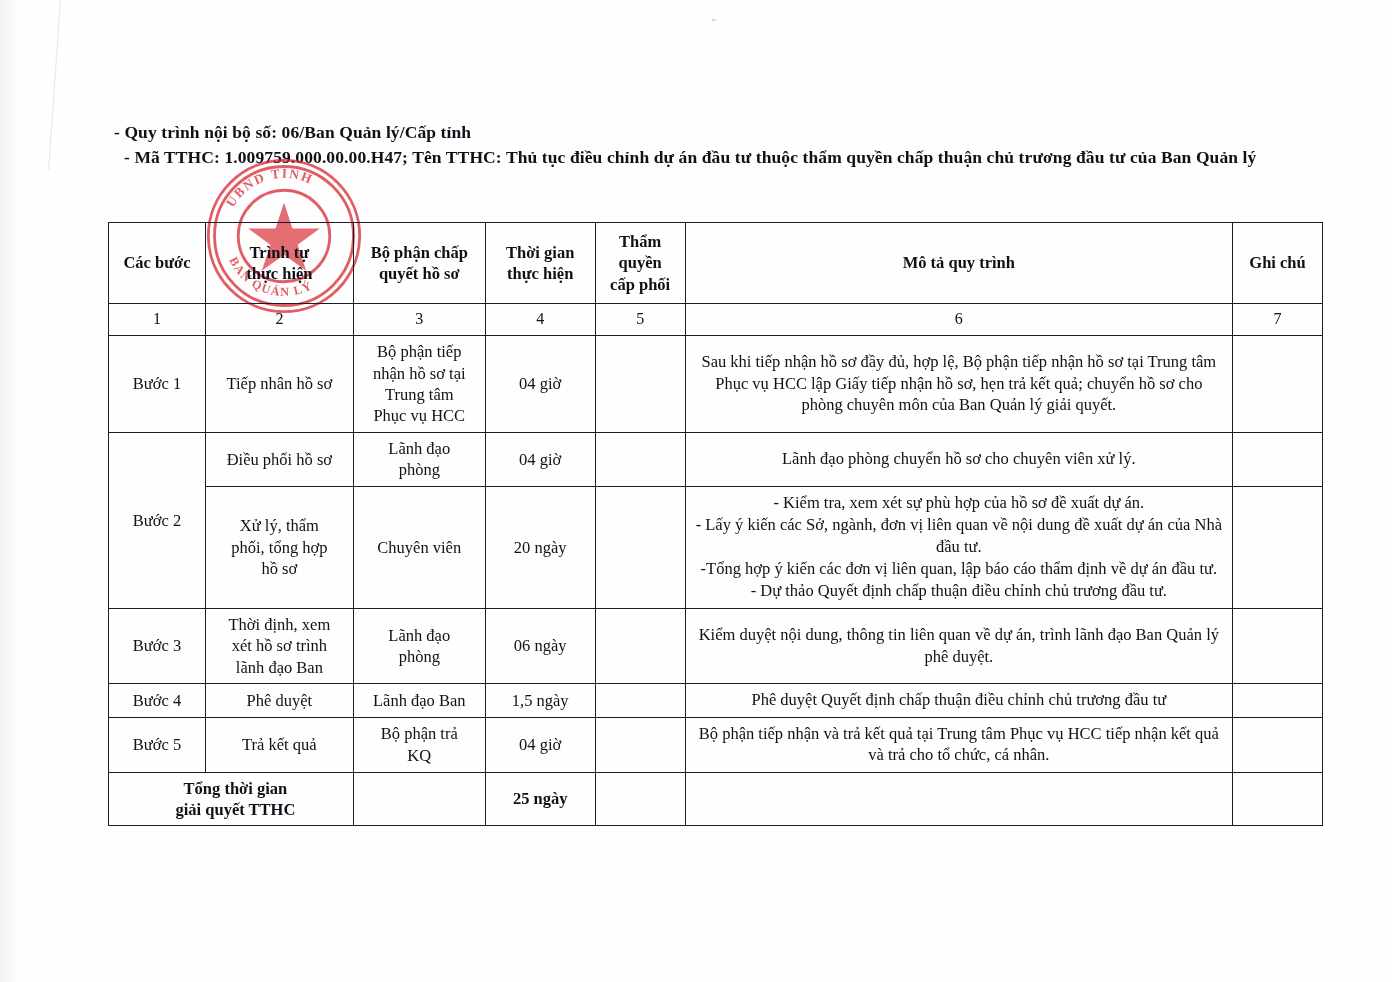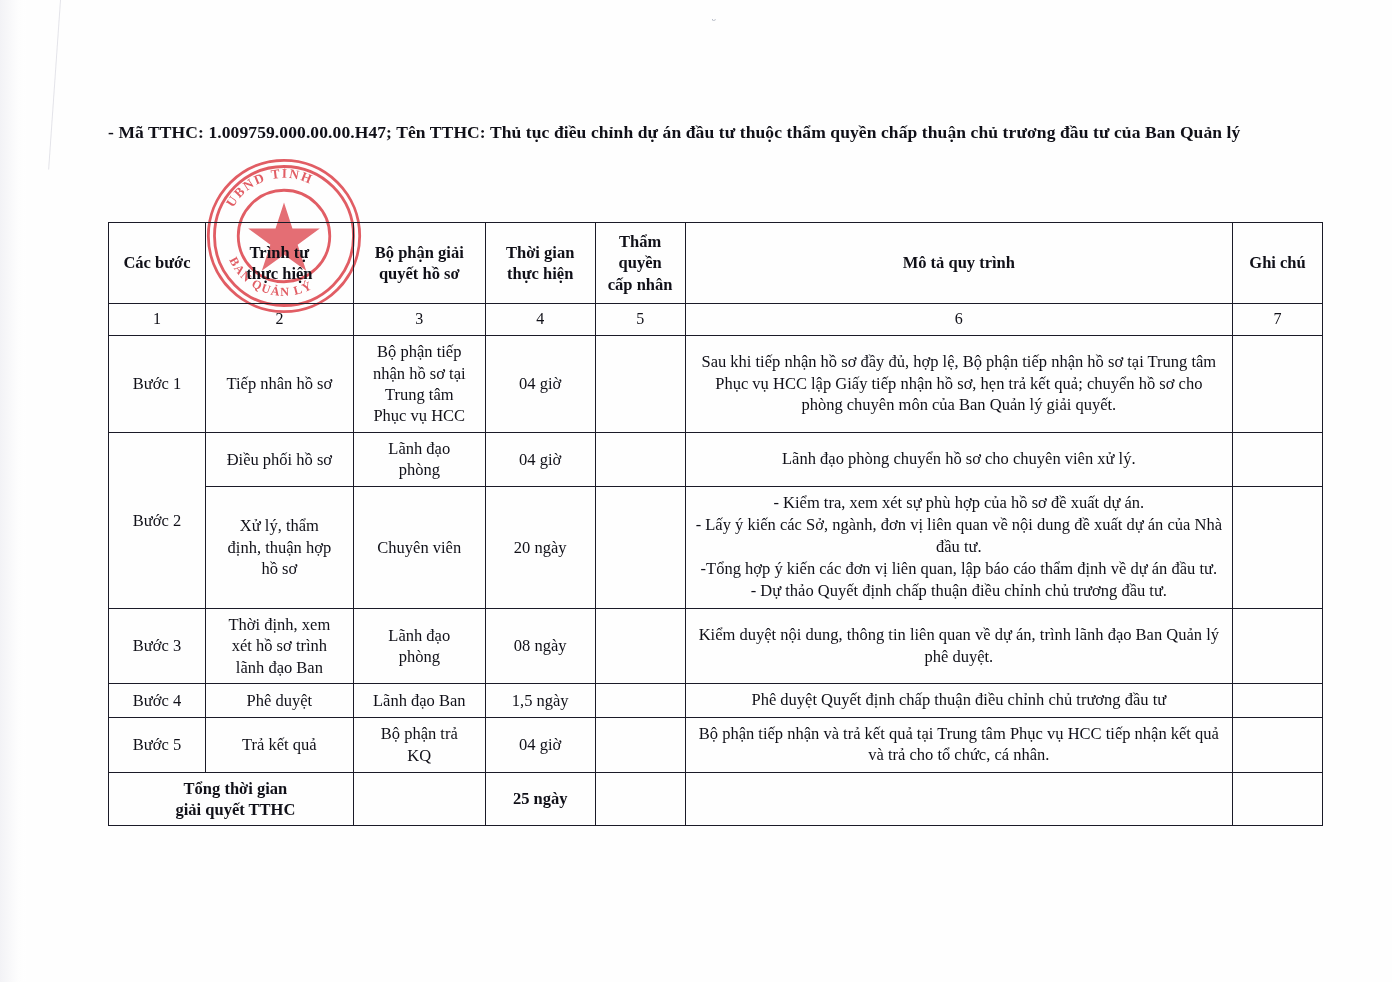--- a/index.html
+++ b/index.html
@@ -49,21 +49,21 @@
     position: absolute;
     left: 108px;
     top: 120px;
     width: 1200px;
     font-weight: bold;
     font-size: 17.5px;
     line-height: 1.45;
     letter-spacing: .1px;
   }
   .header-block .line-1 { margin-left: 6px; }
-  .header-block .line-2 { margin-left: 0; }
+  .header-block .line-2 { margin-left: 16px; }
 
   
   .seal {
     position: absolute;
     left: 196px;
     top: 148px;
     width: 176px;
     height: 176px;
     pointer-events: none;
     opacity: .72;
@@ -116,20 +116,21 @@
 </head>
 <body>
 
 <div class="page">
 
   <div class="scan-edge-left"></div>
   <div class="scan-crease"></div>
   <div class="scan-topmark">ᵕ</div>
 
   <div class="header-block">
+    <div class="line-1">- Quy trình nội bộ số: 06/Ban Quản lý/Cấp tỉnh</div>
     <div class="line-2">- Mã TTHC: 1.009759.000.00.00.H47; Tên TTHC: Thủ tục điều chỉnh dự án đầu tư thuộc thẩm quyền chấp thuận chủ trương đầu tư của Ban Quản lý</div>
   </div>
 
   <svg class="seal" viewBox="0 0 200 200">
     <g fill="none" stroke="#d6202a" stroke-width="3.2">
       <circle cx="100" cy="100" r="86"></circle>
       <circle cx="100" cy="100" r="79"></circle>
       <circle cx="100" cy="100" r="52"></circle>
     </g>
     <path d="M100 62 l9.6 29.6 h31.1 l-25.2 18.3 9.7 29.6 -25.2-18.3 -25.2 18.3 9.7-29.6 -25.2-18.3 h31.1 z" fill="#d6202a" opacity=".9"></path>
@@ -154,31 +155,31 @@
         <col class="col7">
     </colgroup>
     <thead>
       <tr>
         <th>Các bước</th>
         <th>
           <div>Trình tự</div>
           <div>thực hiện</div>
         </th>
         <th>
-          <div>Bộ phận giải</div>
+          <div>Bộ phận chấp</div>
           <div>quyết hồ sơ</div>
         </th>
         <th>
           <div>Thời gian</div>
           <div>thực hiện</div>
         </th>
         <th>
           <div>Thẩm</div>
           <div>quyền</div>
-          <div>cấp nhân</div>
+          <div>cấp phối</div>
         </th>
         <th>Mô tả quy trình</th>
         <th>Ghi chú</th>
       </tr>
       <tr class="numrow">
         <td>1</td>
         <td>2</td>
         <td>3</td>
         <td>4</td>
         <td>5</td>
@@ -216,21 +217,21 @@
         <td class="c"></td>
         <td class="desc">
           <p>Lãnh đạo phòng chuyển hồ sơ cho chuyên viên xử lý.</p>
         </td>
         <td class="c"></td>
       </tr>
 
       <tr>
         <td class="c">
           <div>Xử lý, thẩm</div>
-          <div>định, thuận hợp</div>
+          <div>phối, tổng hợp</div>
           <div>hồ sơ</div>
         </td>
         <td class="c">Chuyên viên</td>
         <td class="c">20 ngày</td>
         <td class="c"></td>
         <td class="desc">
           <p>- Kiểm tra, xem xét sự phù hợp của hồ sơ đề xuất dự án.</p>
           <p>- Lấy ý kiến các Sở, ngành, đơn vị liên quan về nội dung đề xuất dự án của Nhà đầu tư.</p>
           <p>-Tổng hợp ý kiến các đơn vị liên quan, lập báo cáo thẩm định về dự án đầu tư.</p>
           <p>- Dự thảo Quyết định chấp thuận điều chỉnh chủ trương đầu tư.</p>
@@ -242,21 +243,21 @@
         <td class="c">Bước 3</td>
         <td class="c">
           <div>Thời định, xem</div>
           <div>xét hồ sơ trình</div>
           <div>lãnh đạo Ban</div>
         </td>
         <td class="c">
           <div>Lãnh đạo</div>
           <div>phòng</div>
         </td>
-        <td class="c">08 ngày</td>
+        <td class="c">06 ngày</td>
         <td class="c"></td>
         <td class="desc">
           <p>Kiểm duyệt nội dung, thông tin liên quan về dự án, trình lãnh đạo Ban Quản lý phê duyệt.</p>
         </td>
         <td class="c"></td>
       </tr>
 
       <tr>
         <td class="c">Bước 4</td>
         <td class="c">Phê duyệt</td>

